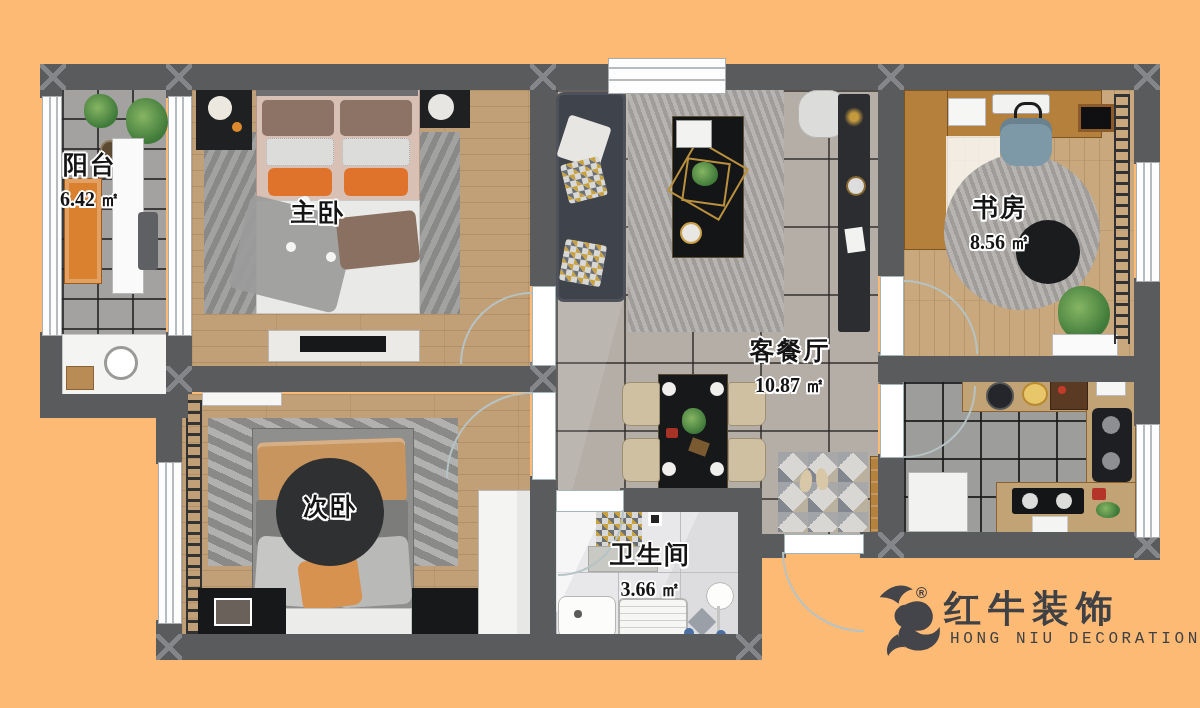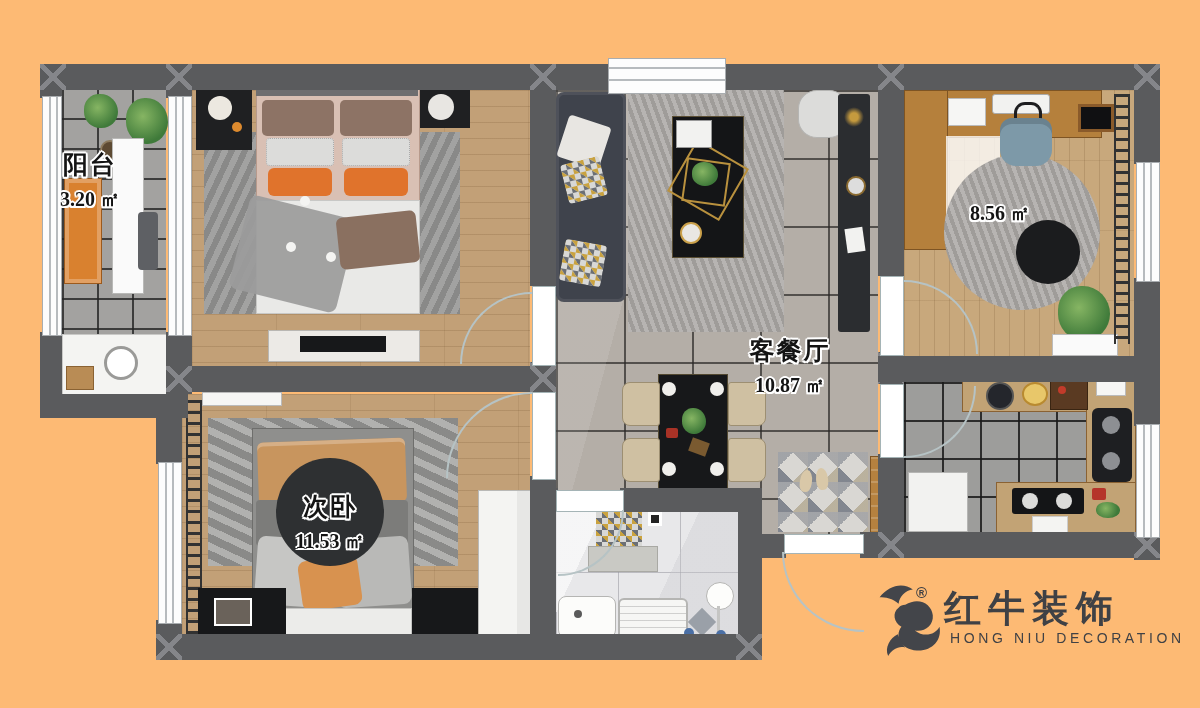--- a/index.html
+++ b/index.html
@@ -58,21 +58,21 @@
                      linear-gradient(45deg,#6b6f76 25%,transparent 25%,transparent 75%,#6b6f76 75%);
     background-size:12px 12px;background-position:0 0,6px 6px;}
   .plant{background:radial-gradient(circle at 40% 40%,#86b563,#3f7a3a 70%);border-radius:46% 54% 50% 50%;}
   
   .rlabel{color:#141414;text-align:center;line-height:1.15;
     text-shadow:-1.5px -1.5px 0 #fff,1.5px -1.5px 0 #fff,-1.5px 1.5px 0 #fff,1.5px 1.5px 0 #fff,0 -1.8px 0 #fff,0 1.8px 0 #fff,-1.8px 0 0 #fff,1.8px 0 0 #fff;}
   .rname{font-size:25px;font-weight:bold;letter-spacing:2px;}
   .rarea{font-size:20px;font-weight:bold;font-family:"Liberation Serif","DejaVu Serif",serif;margin-top:9px;}
   
   .brand{font-size:37px;font-weight:bold;letter-spacing:7px;color:#3f4145;}
-  .brand-sub{font-size:14px;letter-spacing:3.6px;color:#3f4145;font-family:Liberation Sans, sans-serif;}
+  .brand-sub{font-size:16px;letter-spacing:3.6px;color:#3f4145;font-family:Liberation Mono, monospace;}
   .brand-reg{font-size:15px;color:#3f4145;font-weight:bold;}
 </style>
 </head>
 <body>
 
 <div id="plan">
 
   <div class="abs tile-balcony" style="left:62px;top:88px;width:104px;height:246px;"></div>
   <div class="abs" style="left:62px;top:334px;width:104px;height:60px;background:#f4f4f2;border:1px solid #c9c9c7;"></div>
   <div class="abs wood-h" style="left:192px;top:90px;width:338px;height:276px;"></div>
@@ -264,34 +264,39 @@
   <div class="abs arc" style="left:558px;top:510px;width:64px;height:64px;border-radius:0 0 100% 0;border-left:none;border-top:none;"></div>
   <div class="abs leaf" style="left:880px;top:276px;width:22px;height:78px;"></div>
   <div class="abs arc" style="left:904px;top:280px;width:72px;height:72px;border-radius:0 100% 0 0;border-left:none;border-bottom:none;"></div>
   <div class="abs leaf" style="left:880px;top:384px;width:22px;height:72px;"></div>
   <div class="abs arc" style="left:904px;top:386px;width:70px;height:70px;border-radius:0 0 100% 0;border-left:none;border-top:none;"></div>
   <div class="abs leaf" style="left:784px;top:534px;width:78px;height:18px;"></div>
   <div class="abs arc" style="left:782px;top:552px;width:80px;height:78px;border-radius:0 0 0 100%;border-right:none;border-top:none;"></div>
 
   <div class="abs rlabel" style="left:30px;top:150px;width:120px;">
     <div class="rname">阳台</div>
-    <div class="rarea">3.20 ㎡</div>
+    <div class="rarea">6.42 ㎡</div>
   </div>
   <div class="abs rlabel" style="left:228px;top:198px;width:180px;">
+    <div class="rname">主卧</div>
   </div>
   <div class="abs rlabel" style="left:915px;top:193px;width:170px;">
+    <div class="rname">书房</div>
     <div class="rarea">8.56 ㎡</div>
   </div>
   <div class="abs rlabel" style="left:700px;top:336px;width:180px;">
     <div class="rname">客餐厅</div>
     <div class="rarea">10.87 ㎡</div>
   </div>
   <div class="abs rlabel" style="left:240px;top:492px;width:180px;">
     <div class="rname">次卧</div>
-    <div class="rarea">11.53 ㎡</div>
+  </div>
+  <div class="abs rlabel" style="left:568px;top:540px;width:165px;">
+    <div class="rname">卫生间</div>
+    <div class="rarea">3.66 ㎡</div>
   </div>
 
   <div class="abs" style="left:872px;top:576px;width:310px;height:88px;">
     <svg class="abs" style="left:0;top:4px;" width="76" height="80" viewBox="0 0 80 84">
       <path fill="#43454a" d="M8 18 C18 5 33 2 43 10 C35 11 29 17 28 25 C22 19 14 18 8 18 Z"></path>
       <path fill="#43454a" d="M35 26 C49 17 63 25 64 37 C65 48 55 55 45 53 C55 61 67 57 71 49 C74 63 63 75 47 74 C31 73 23 59 31 49 C23 45 21 34 28 29 C30 27 32 26 35 26 Z"></path>
       <path fill="#43454a" d="M27 57 C19 61 13 71 17 80 C21 73 28 69 35 71 C31 66 29 61 27 57 Z"></path>
     </svg>
     <div class="abs brand-reg" style="left:44px;top:8px;">®</div>
     <div class="abs brand" style="left:72px;top:8px;white-space:nowrap;">红牛装饰</div>

